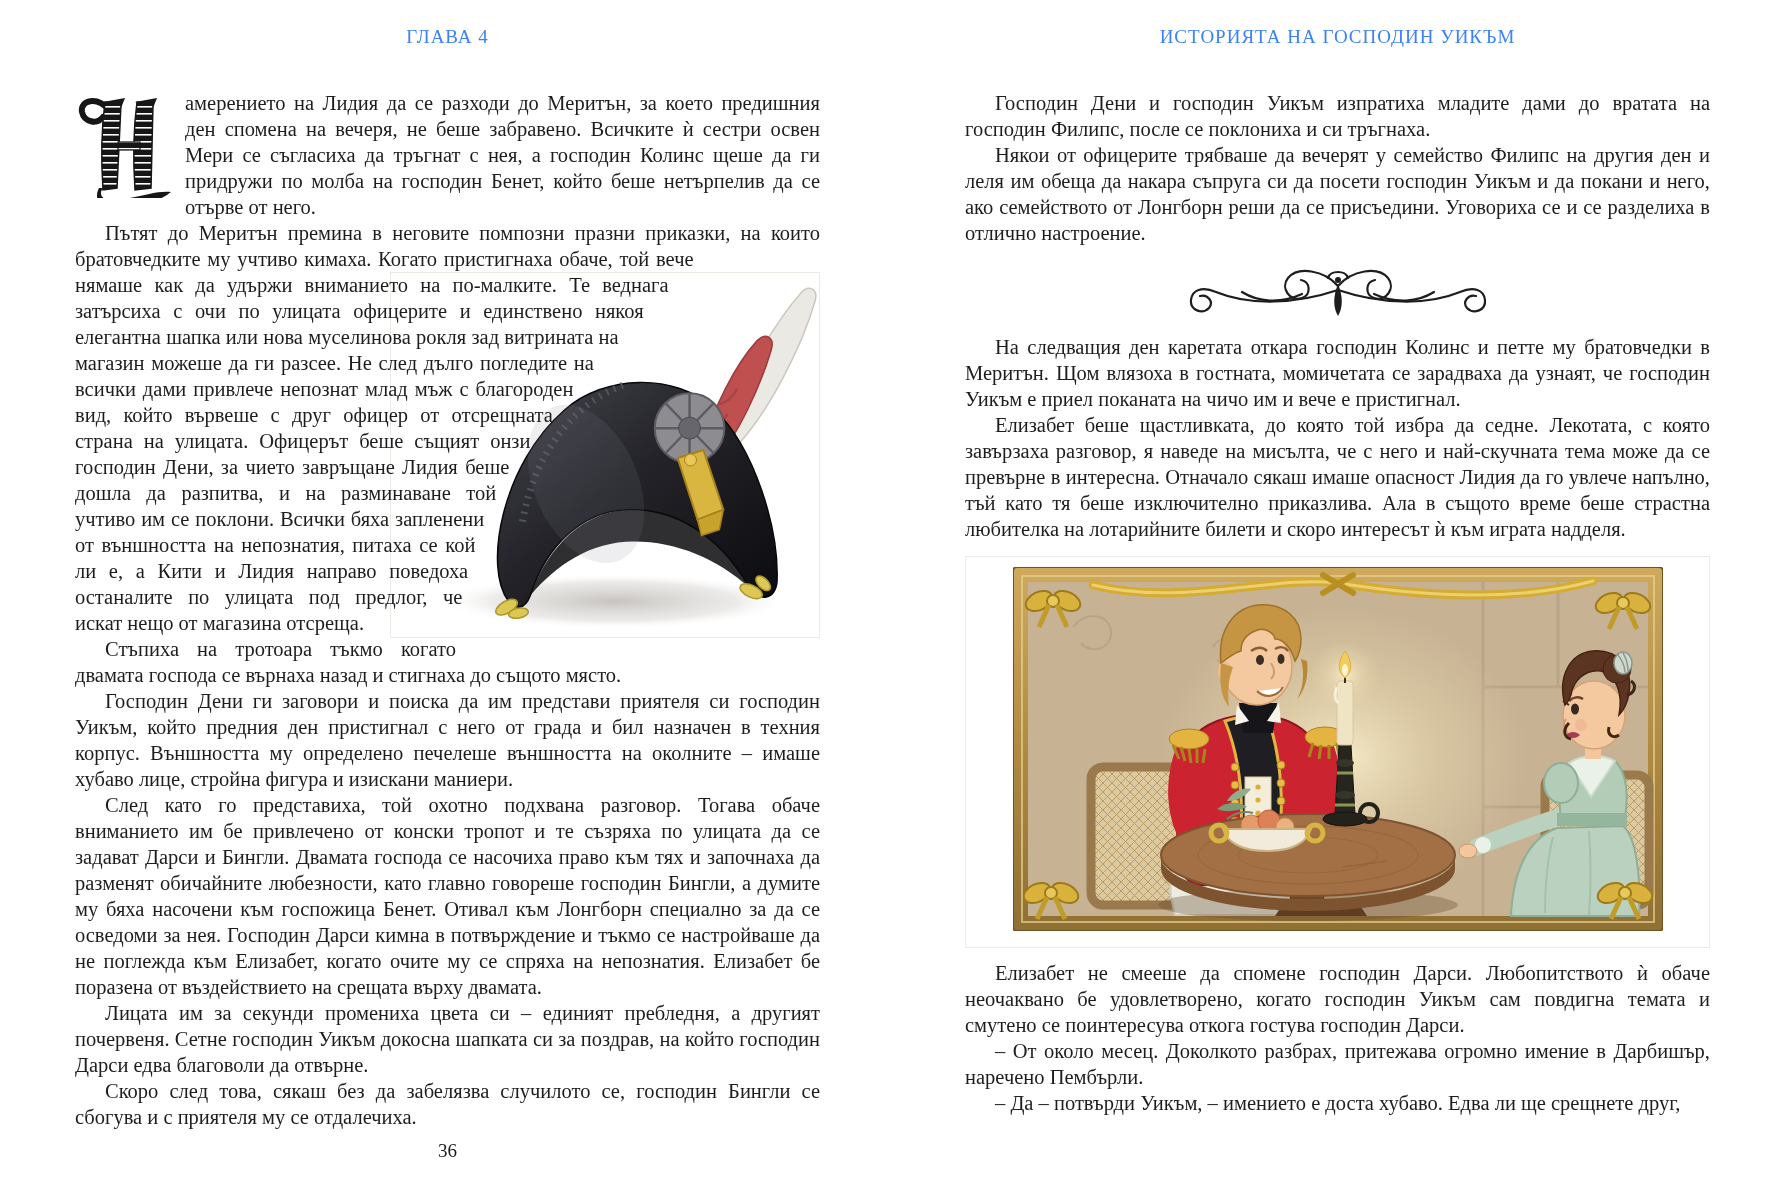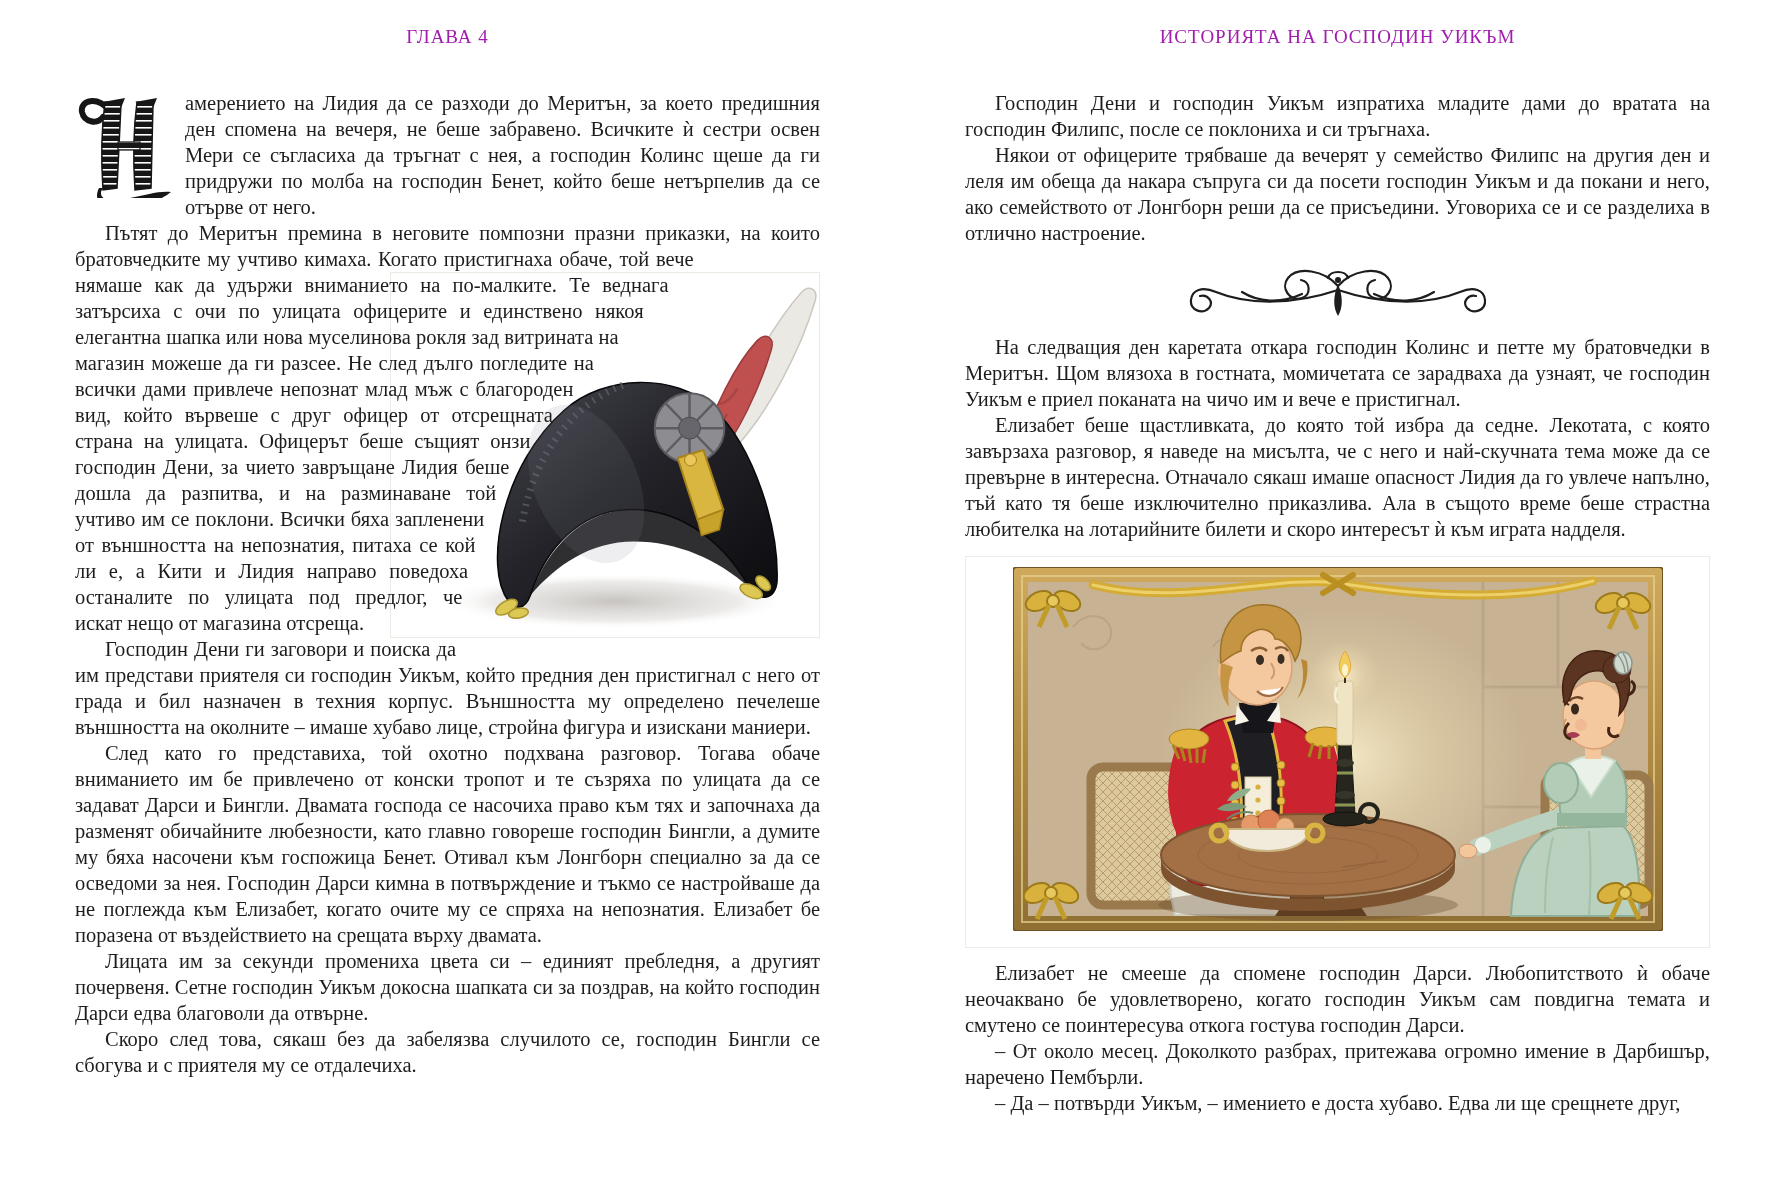--- a/index.html
+++ b/index.html
@@ -3,21 +3,21 @@
 <meta charset="utf-8">
 <style>
   html,body{margin:0;padding:0;}
   body{width:1790px;height:1200px;background:#ffffff;overflow:hidden;
        font-family:"Liberation Serif", serif;color:#1d1d1d;}
   .spread{position:relative;width:1790px;height:1200px;background:#ffffff;}
   .page{position:absolute;top:0;width:745px;height:1200px;}
   .page-left{left:75px;}
   .page-right{left:965px;}
   .runhead{position:absolute;top:26px;left:0;width:100%;text-align:center;
-           font-size:19px;letter-spacing:1px;color:#a21caf;}
+           font-size:19px;letter-spacing:1px;color:#3b82f6;}
   .body{position:absolute;top:90px;left:0;width:745px;
         font-size:20.5px;line-height:26px;text-align:justify;}
   .body p{margin:0;text-indent:30px;}
   .body p.p-first{text-indent:0;}
   .body p.gap{}
   .pagenum{position:absolute;bottom:38px;left:0;width:100%;text-align:center;font-size:19px;}
   
   .dropcap{float:left;width:100px;height:104px;margin:4px 10px 0 0;}
   .dropcap svg{display:block;width:100%;height:100%;}
   .sr{position:absolute;width:1px;height:1px;overflow:hidden;clip:rect(0 0 0 0);}
@@ -100,26 +100,28 @@
             <g fill="#dcc852" stroke="#ab9731" stroke-width="1.5">
               <ellipse cx="116" cy="336" rx="12" ry="6" transform="rotate(-30 116 336)"></ellipse>
               <ellipse cx="128" cy="342" rx="10" ry="5" transform="rotate(-10 128 342)"></ellipse>
               <ellipse cx="362" cy="320" rx="12" ry="6" transform="rotate(25 362 320)"></ellipse>
               <ellipse cx="374" cy="312" rx="9" ry="5" transform="rotate(45 374 312)"></ellipse>
             </g>
           </svg>
         </span><span>Пътят до Меритън премина в неговите помпозни празни приказки, на които братовчедките му учтиво кимаха. Когато пристигнаха обаче, той вече нямаше как да удържи вниманието на по-малките. Те веднага затърсиха с очи по улицата офицерите и единствено някоя елегантна шапка или нова муселинова рокля зад витрината на магазин можеше да ги разсее. Не след дълго погледите на всички дами привлече непознат млад мъж с благороден вид, който вървеше с друг офицер от отсрещната страна на улицата. Офицерът беше същият онзи господин Дени, за чието завръщане Лидия беше дошла да разпитва, и на разминаване той учтиво им се поклони. Всички бяха запленени от външността на непознатия, питаха се кой ли е, а Кити и Лидия направо поведоха останалите по улицата под предлог, че искат нещо от магазина отсреща.</span>
       </p>
 
+      <p>Стъпиха на тротоара тъкмо когато двамата господа се върнаха назад и стигнаха до същото място.</p>
       <p>Господин Дени ги заговори и поиска да им представи приятеля си господин Уикъм, който предния ден пристигнал с него от града и бил назначен в техния корпус. Външността му определено печелеше външността на околните – имаше хубаво лице, стройна фигура и изискани маниери.</p>
       <p class="gap">След като го представиха, той охотно подхвана разговор. Тогава обаче вниманието им бе привлечено от конски тропот и те съзряха по улицата да се задават Дарси и Бингли. Двамата господа се насочиха право към тях и започнаха да разменят обичайните любезности, като главно говореше господин Бингли, а думите му бяха насочени към госпожица Бенет. Отивал към Лонгборн специално за да се осведоми за нея. Господин Дарси кимна в потвърждение и тъкмо се настройваше да не поглежда към Елизабет, когато очите му се спряха на непознатия. Елизабет бе поразена от въздействието на срещата върху двамата.</p>
       <p>Лицата им за секунди промениха цвета си – единият пребледня, а другият почервеня. Сетне господин Уикъм докосна шапката си за поздрав, на който господин Дарси едва благоволи да отвърне.</p>
       <p>Скоро след това, сякаш без да забелязва случилото се, господин Бингли се сбогува и с приятеля му се отдалечиха.</p>
     </div>
 
+    <div class="pagenum">36</div>
   </section>
 
   <section class="page page-right">
     <div class="runhead">ИСТОРИЯТА НА ГОСПОДИН УИКЪМ</div>
 
     <div class="body">
       <p>Господин Дени и господин Уикъм изпратиха младите дами до вратата на господин Филипс, после се поклониха и си тръгнаха.</p>
       <p>Някои от офицерите трябваше да вечерят у семейство Филипс на другия ден и леля им обеща да накара съпруга си да посети господин Уикъм и да покани и него, ако семейството от Лонгборн реши да се присъедини. Уговориха се и се разделиха в отлично настроение.</p>
 
       <div class="divider">

